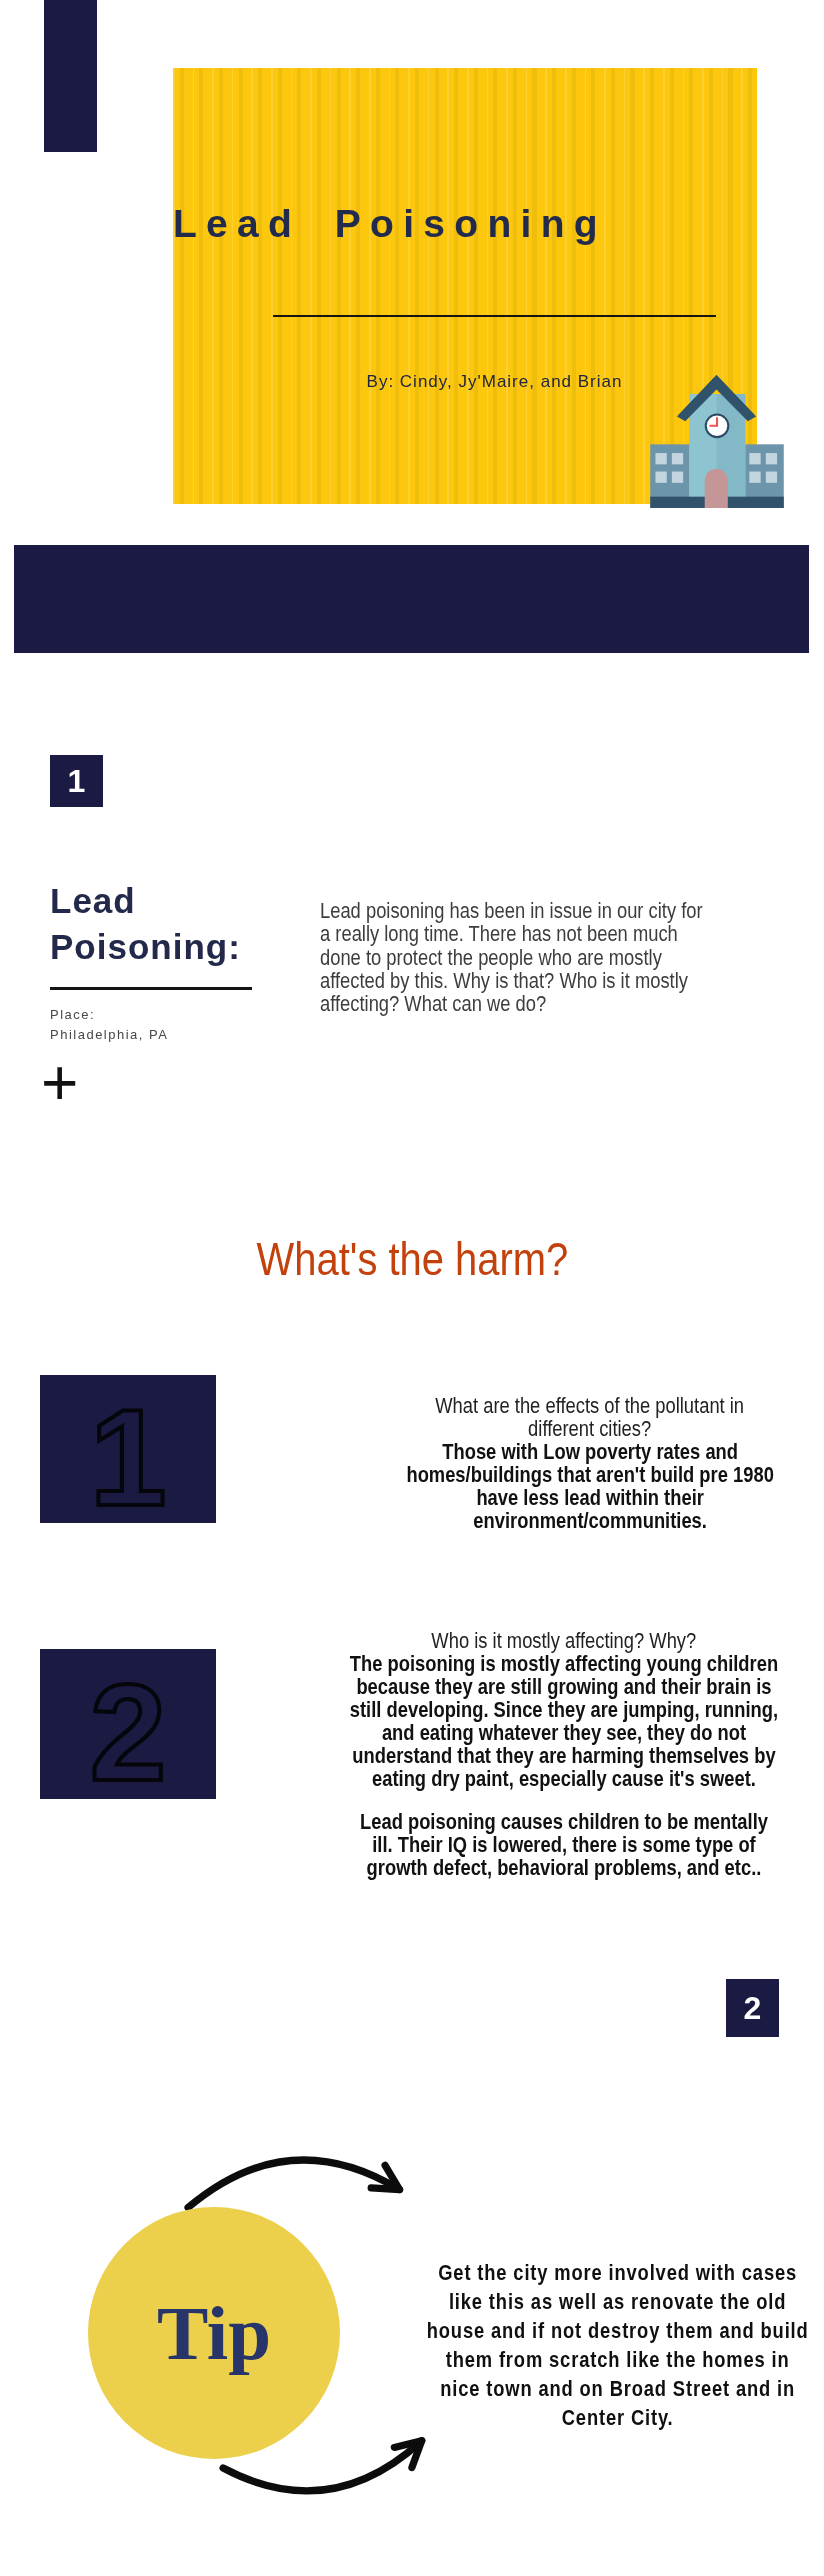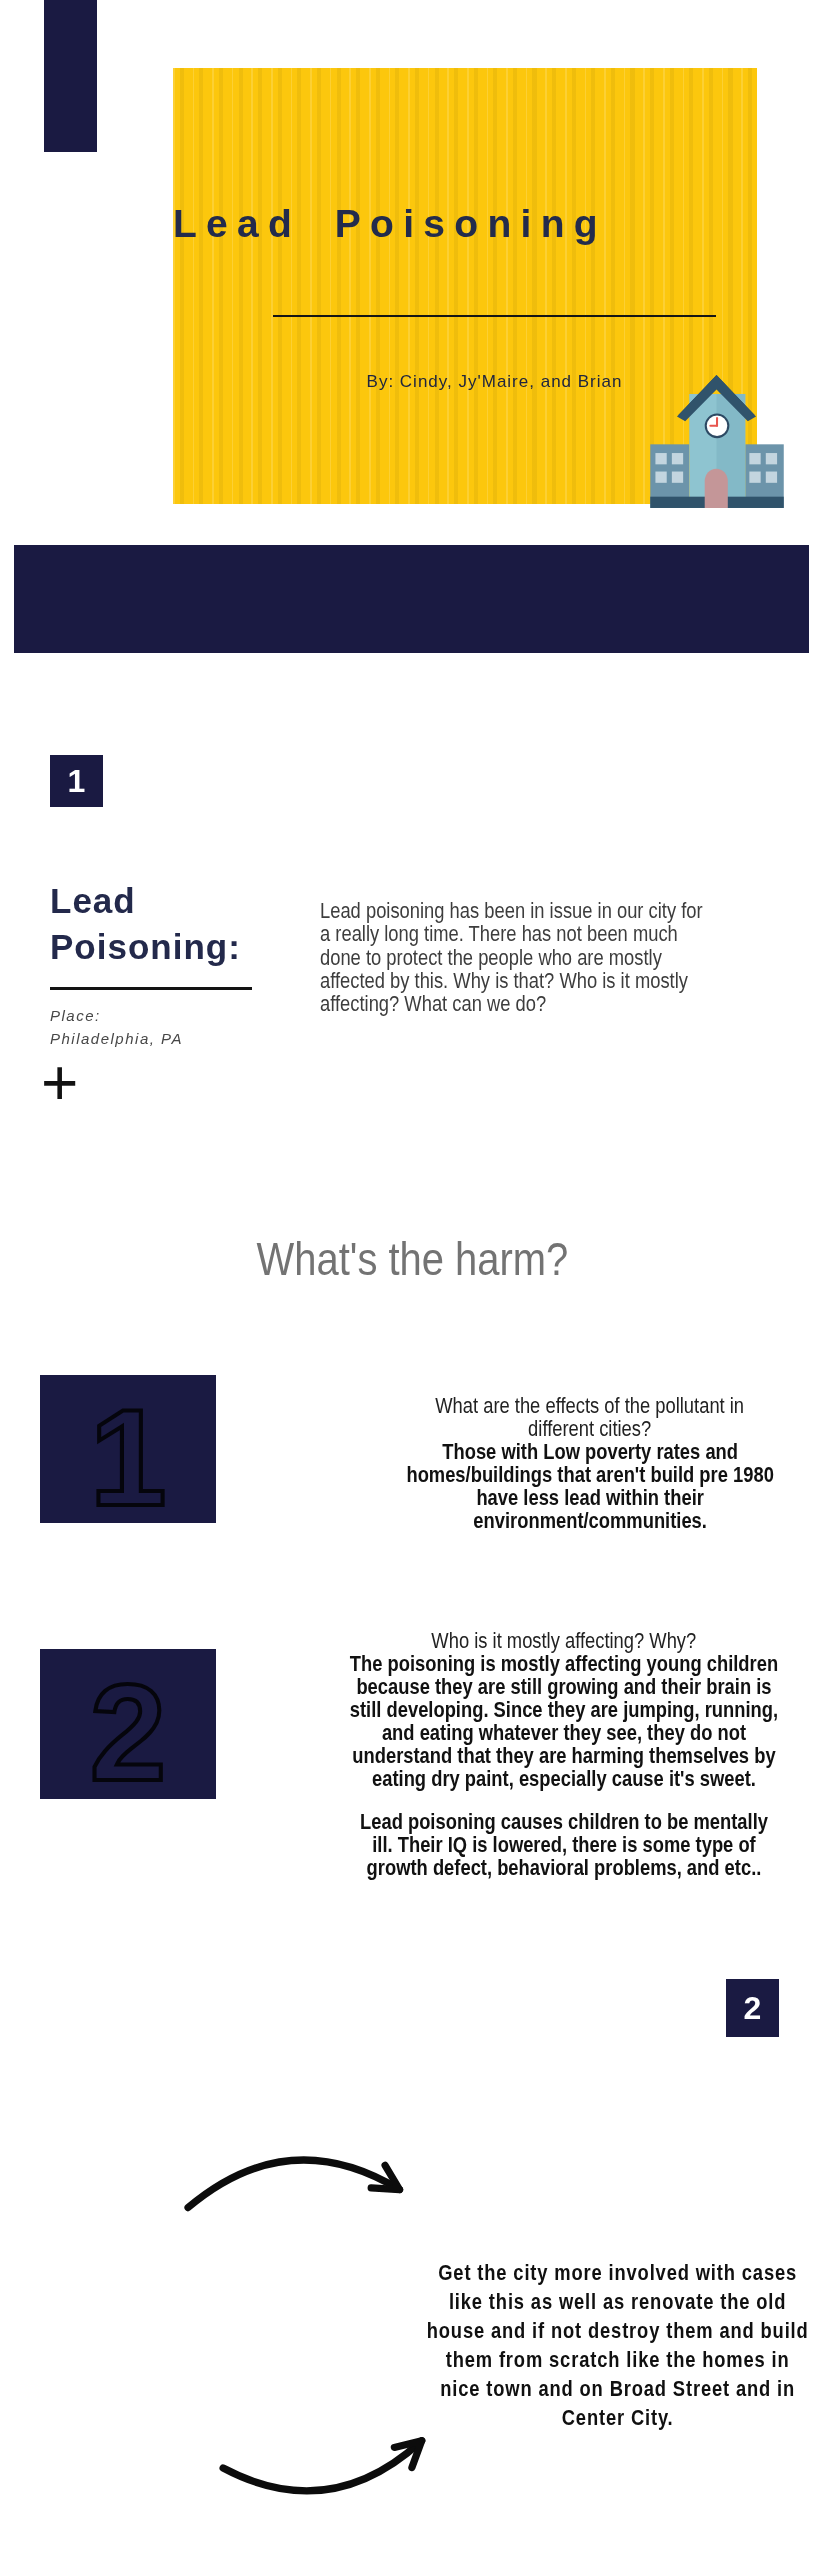--- a/index.html
+++ b/index.html
@@ -18,21 +18,21 @@
     color:#232b4c;letter-spacing:9.3px;word-spacing:13.4px;line-height:1;}
   #cover-rule{left:273px;top:315px;width:443px;height:1.5px;background:#151515;}
   #cover-byline{left:273px;top:330px;width:443px;text-align:center;font-size:17px;color:#20263f;letter-spacing:1px;margin-top:42px;}
   
   .badge{width:53px;height:52px;display:flex;align-items:center;justify-content:center;
     color:#ffffff;font-size:32px;font-weight:600;}
   
   #sec1-heading{left:50px;top:878px;width:237px;font-size:35px;font-weight:bold;color:#23294b;
     letter-spacing:1px;line-height:1.3;}
   .rule{background:#131313;}
-  #sec1-place{left:50px;top:1005px;font-size:15px;line-height:1.5;letter-spacing:1.5px;color:#474747;white-space:pre-line;font-style:italic;}
+  #sec1-place{left:50px;top:1005px;font-size:13px;line-height:1.5;letter-spacing:1.5px;color:#474747;white-space:pre-line;}
   .plus{font-size:64px;font-weight:300;color:#121212;line-height:1;}
   .body-text{font-size:21.6px;line-height:1.08;color:#3d3d3d;}
   
   .big-digit-box{width:176px;height:148px;}
   .harm-q{font-size:21.6px;line-height:23px;color:#222222;}
   .harm-a{font-size:21.6px;line-height:23px;color:#111111;font-weight:bold;}
   
   #tip-circle{left:88px;top:2207px;width:252px;height:252px;border-radius:50%;background:#ecd04b;
     display:flex;align-items:center;justify-content:center;}
   #tip-label{font-family:"Liberation Serif","DejaVu Serif",serif;font-size:77px;font-weight:bold;color:#27356b;}
@@ -85,21 +85,21 @@
 Philadelphia, PA</div>
   <div class="abs plus" style="left:41px;top:1051px;">+</div>
   <div class="abs" style="left:309px;top:899px;width:515px;margin-left:11px;">
     <div class="body-text cond-l">Lead poisoning has been in issue in our city for
 a really long time. There has not been much
 done to protect the people who are mostly
 affected by this. Why is that? Who is it mostly
 affecting? What can we do?</div>
   </div>
 
-  <div class="abs tac" style="left:0;top:1231px;width:824px;font-size:47px;color:#737373;">
+  <div class="abs tac" style="left:0;top:1231px;width:824px;font-size:47px;color:#c2410c;">
     <span class="cond-c">What's the harm?</span>
   </div>
 
   <div class="abs navy-shape big-digit-box" style="left:40px;top:1375px;">
     <svg width="176" height="148" viewBox="0 0 342 287">
       <text x="171" y="160" text-anchor="middle" dominant-baseline="central" font-family="Liberation Sans, DejaVu Sans, sans-serif" font-size="268" font-weight="bold" fill="none" stroke="#05050c" stroke-width="8">1</text>
     </svg>
   </div>
   <div class="abs tac" style="left:330px;top:1394px;width:520px;">
     <span class="harm-q cond-c">What are the effects of the pollutant in
@@ -132,20 +132,23 @@
   <div class="abs navy-shape badge" style="left:726px;top:1979px;height:58px;">
     <span>2</span>
   </div>
 
   <svg class="abs" style="left:72px;top:2107px;" width="392" height="392" viewBox="0 0 760 760">
     <path d="M 225 195 Q 420 30 635 160" fill="none" stroke="#0c0c0c" stroke-width="14" stroke-linecap="round"></path>
     <path d="M 635 160 l -28 -47 M 635 160 l -55 -3" fill="none" stroke="#0c0c0c" stroke-width="14" stroke-linecap="round"></path>
     <path d="M 293 700 Q 500 810 678 647" fill="none" stroke="#0c0c0c" stroke-width="14" stroke-linecap="round"></path>
     <path d="M 678 647 l -53 13 M 678 647 l -19 52" fill="none" stroke="#0c0c0c" stroke-width="14" stroke-linecap="round"></path>
   </svg>
+  <div id="tip-circle" class="abs">
+    <span id="tip-label">Tip</span>
+  </div>
   <div class="abs tac" style="left:381px;top:2258px;width:474px;">
     <span id="tip-text" class="cond-c">Get the city more involved with cases
 like this as well as renovate the old
 house and if not destroy them and build
 them from scratch like the homes in
 nice town and on Broad Street and in
 Center City.</span>
   </div>
 
 </div>

